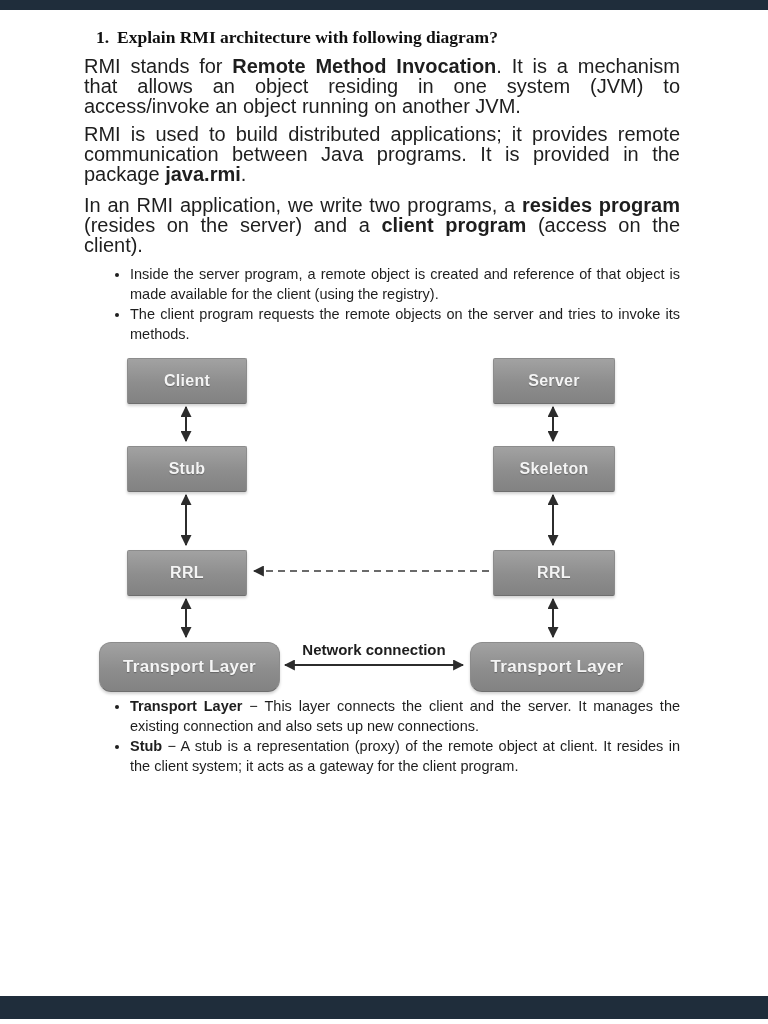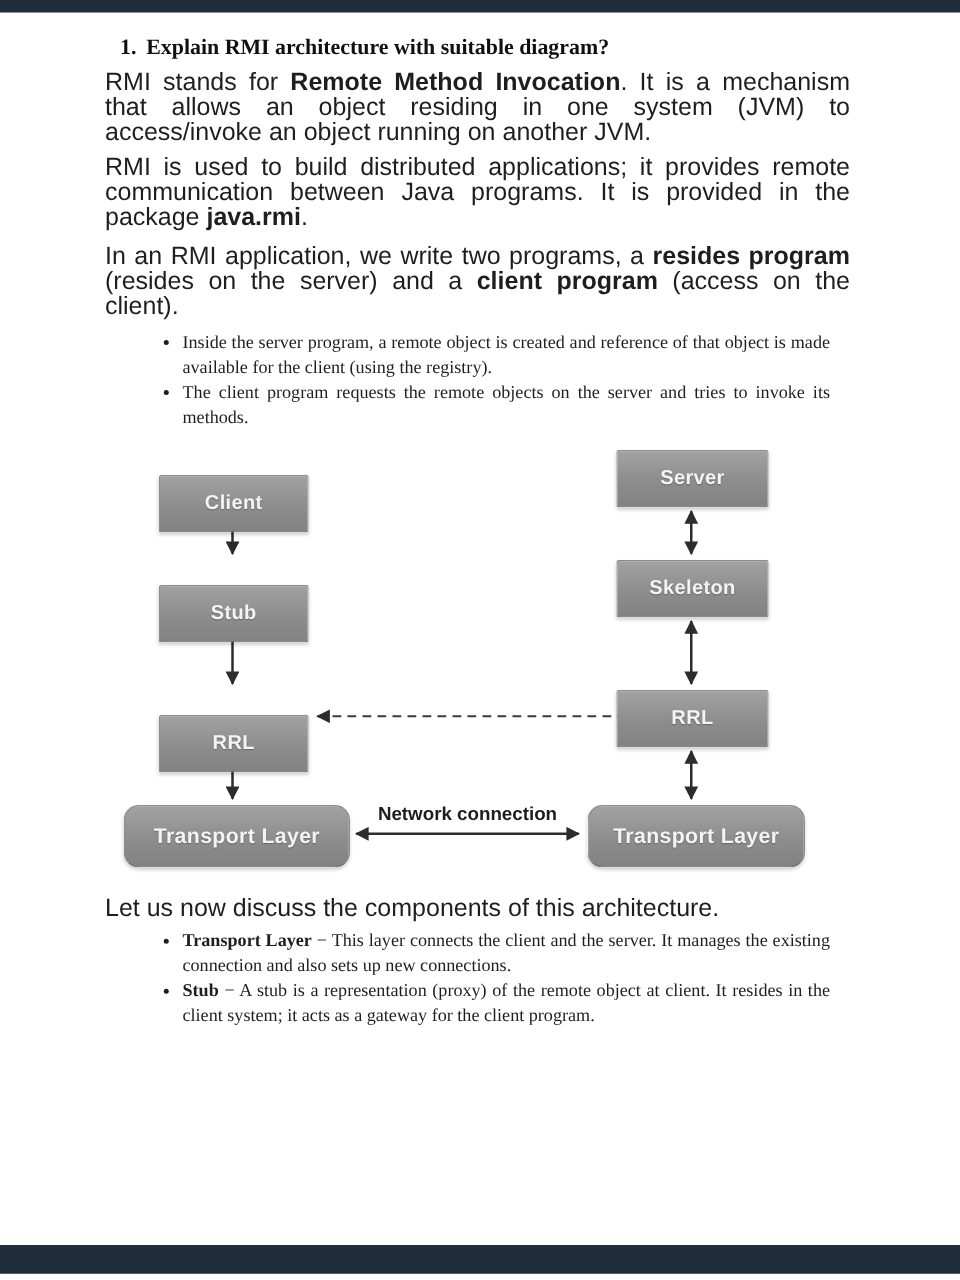--- a/index.html
+++ b/index.html
@@ -24,37 +24,37 @@
     font-weight:bold;font-size:17.5px;line-height:22px;color:#101010;
   }
   .question .qnum{display:inline-block;width:21px;}
   p{margin:0;font-size:20px;line-height:20px;text-align:justify;}
   p.single{text-align:left;}
   .b{font-weight:bold;}
   .p1{margin-top:8px;}
   .p2{margin-top:8px;}
   .p3{margin-top:13px;}
   .p4{margin-top:11px;}
-  ul{margin:16px;padding:0 0 0 46px;list-style:disc outside;font-family:Liberation Serif, serif;}
+  ul{margin:0;padding:0 0 0 46px;list-style:disc outside;}
   ul.top-list{margin-top:9px;}
   ul.bottom-list{margin-top:6px;}
   li{font-size:14.5px;line-height:20px;text-align:justify;}
   .p5{margin-top:2px;}
   .p6{margin-top:25px;}
   .diagram{position:relative;margin-top:14px;height:332px;}
   .arrows{position:absolute;left:0;top:0;}
   .dbox{
     position:absolute;display:flex;align-items:center;justify-content:center;
     background:linear-gradient(180deg,#a2a2a2 0%,var(--box-gray,#8d8d8d) 55%,#828282 100%);
     border:1px solid #8c8c8c;border-bottom-color:#6e6e6e;border-radius:2px;
     box-shadow:0 2px 3px rgba(0,0,0,.18);
     color:#f4f4f4;font-weight:bold;font-size:16px;letter-spacing:.3px;
     text-shadow:0 1px 1px rgba(0,0,0,.28);
   }
-  .box-client,.box-stub,.box-rrl-left{left:43px;width:118px;height:44px;margin-top:20px;}
+  .box-client,.box-stub,.box-rrl-left{left:43px;width:118px;height:44px;}
   .box-server,.box-skeleton,.box-rrl-right{left:409px;width:120px;height:44px;}
   .row1{top:0;} .row2{top:88px;} .row3{top:192px;text-align:right;}
   .box-transport{top:284px;height:48px;border-radius:12px;font-size:17px;}
   .box-transport.left{left:15px;width:179px;}
   .box-transport.right{left:386px;width:172px;}
   .conn-label{
     position:absolute;font-weight:bold;font-size:15px;color:#1d1d1d;
     text-align:center;line-height:18px;white-space:nowrap;
   }
   .virtual-label{left:163px;top:187px;width:244px;}
@@ -62,21 +62,21 @@
 </style>
 </head>
 <body>
 
 <div class="chrome-bar top"></div>
 
 <div class="content">
 
 
   <div class="question">
-    <span class="qnum">1.</span><span>Explain RMI architecture with suitable diagram?</span>
+    <span class="qnum">1.</span><span>Explain RMI architecture with following diagram?</span>
   </div>
 
   <p class="p1"><span>RMI stands for </span><span class="b">Remote Method Invocation</span><span>. It is a mechanism that allows an object residing in one system (JVM) to access/invoke an object running on another JVM.</span></p>
 
   <p class="p2"><span>RMI is used to build distributed applications; it provides remote communication between Java programs. It is provided in the package </span><span class="b">java.rmi</span><span>.</span></p>
 
 
   <p class="p4"><span>In an RMI application, we write two programs, a </span><span class="b">resides program</span><span> (resides on the server) and a </span><span class="b">client program</span><span> (access on the client).</span></p>
 
   <ul class="top-list">
@@ -110,21 +110,20 @@
     <div class="dbox box-transport left">Transport Layer</div>
 
     <div class="dbox box-server row1">Server</div>
     <div class="dbox box-skeleton row2">Skeleton</div>
     <div class="dbox box-rrl-right row3">RRL</div>
     <div class="dbox box-transport right">Transport Layer</div>
 
     <div class="conn-label network-label">Network connection</div>
   </div>
 
-  <p class="p6 single">Let us now discuss the components of this architecture.</p>
 
   <ul class="bottom-list">
     <li><span class="b">Transport Layer</span><span> − This layer connects the client and the server. It manages the existing connection and also sets up new connections.</span></li>
     <li><span class="b">Stub</span><span> − A stub is a representation (proxy) of the remote object at client. It resides in the client system; it acts as a gateway for the client program.</span></li>
   </ul>
 
 </div>
 
 <div class="chrome-bar bottom"></div>
 

